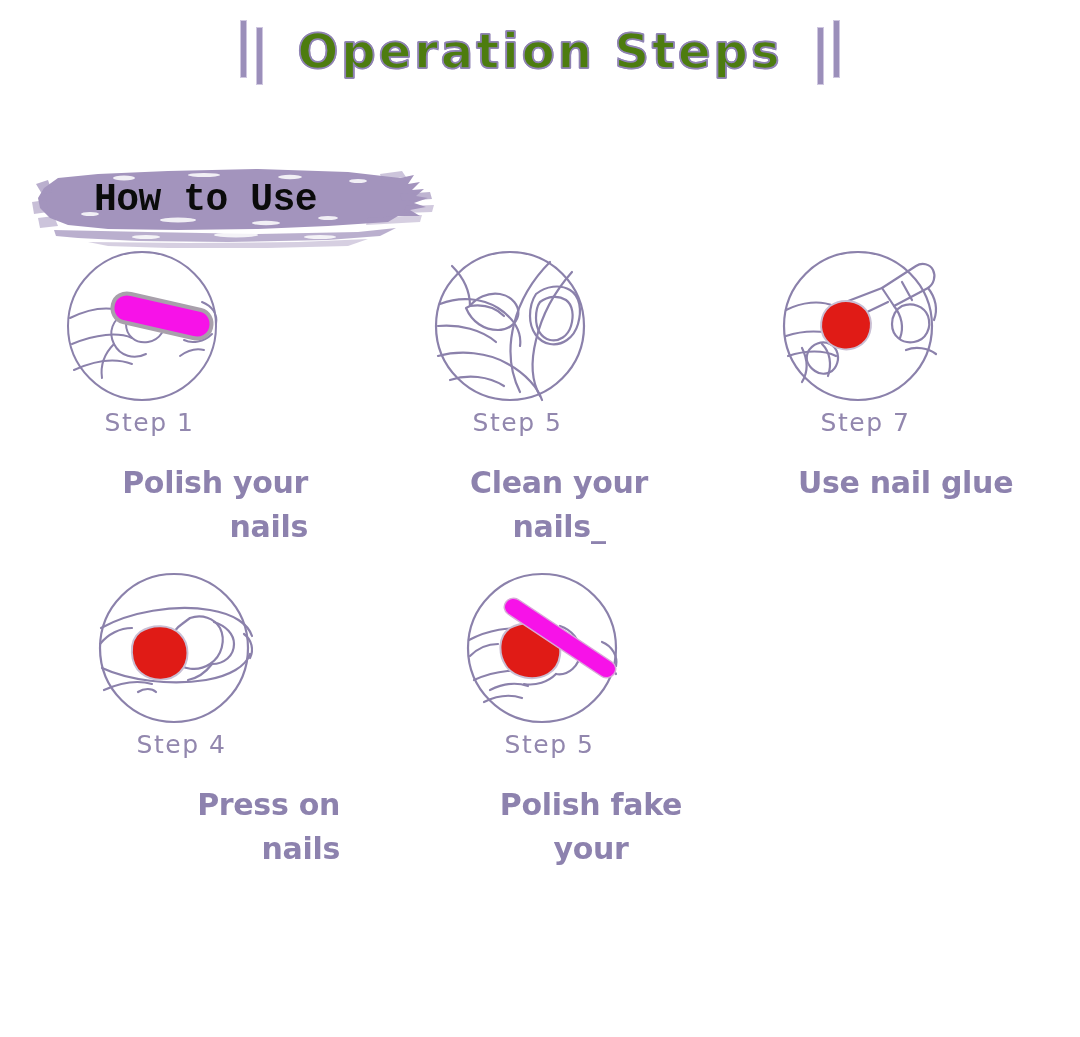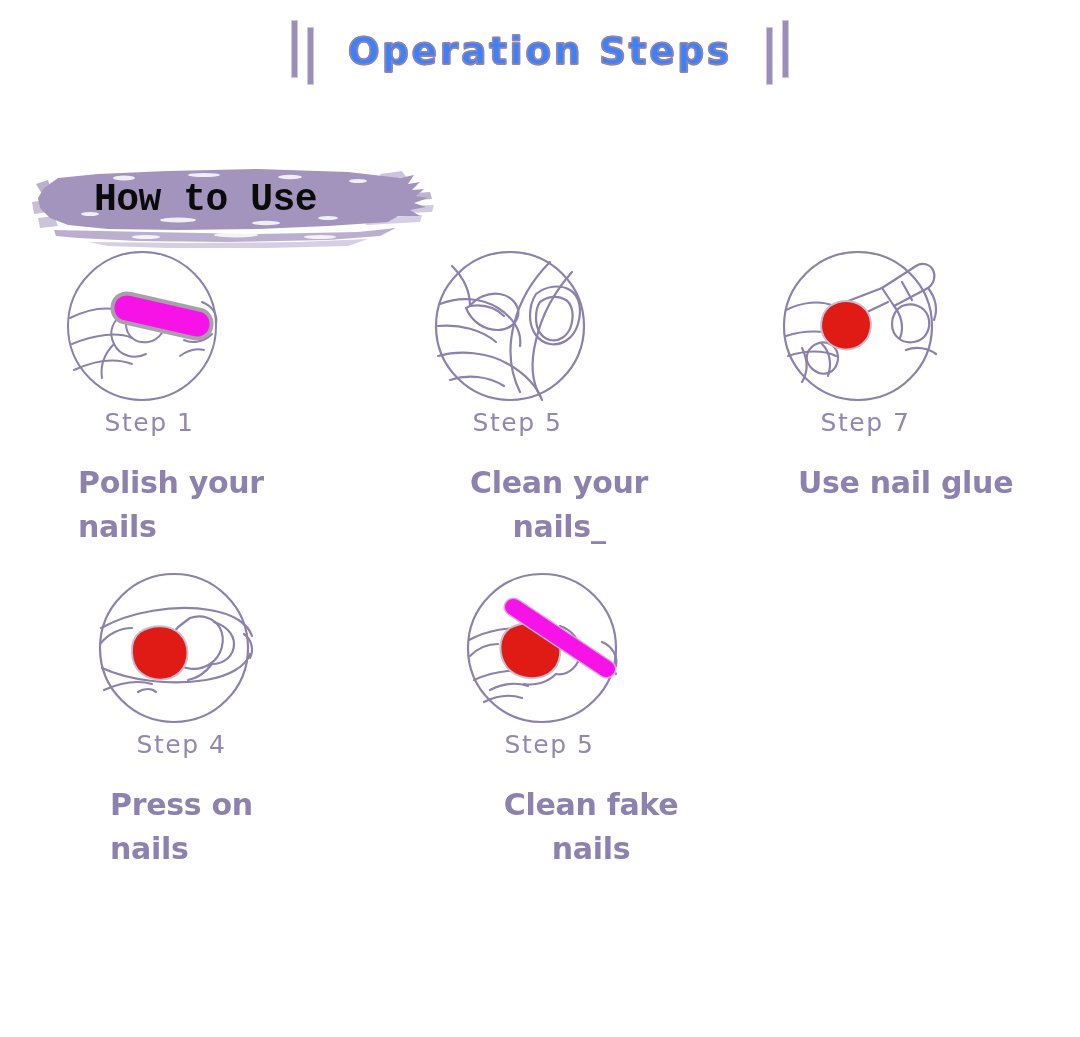--- a/index.html
+++ b/index.html
@@ -39,24 +39,24 @@
     width: 7px;
     height: 58px;
     background: #9b8fba;
     border: 1px solid #cfc7e0;
     box-sizing: border-box;
   }
   .bar.lower { margin-top: 7px; }
 
   .title-text {
     font-family: "DejaVu Sans", sans-serif;
-    font-size: 37px;
+    font-size: 48px;
     font-weight: 700;
     letter-spacing: 3px;
-    color: #3b82f6;
+    color: #4d7c0f;
     -webkit-text-stroke: 1.6px #8f83b4;
     text-shadow:
       -1px  0 #9b8fba,  1px  0 #9b8fba,
        0  -1px #9b8fba,  0   1px #9b8fba;
     white-space: nowrap;
     line-height: 1;
   }
 
   
   .banner {
@@ -124,21 +124,21 @@
   .step-caption {
     margin-top: 26px;
     font-family: "DejaVu Sans", sans-serif;
     font-size: 30px;
     font-weight: 700;
     color: #8d82ae;
     line-height: 1.48;
     max-width: 230px;
     letter-spacing: -0.3px;
   }
-  .step-cell.c1 .step-caption { margin-left: 16px; }
+  .step-cell.c1 .step-caption { margin-left: 16px; text-align: right; }
   .step-cell.c2 .step-caption { margin-left: 14px; text-align: center; }
   .step-cell.c3 .step-caption { margin-left: 20px; }
 </style>
 </head>
 <body>
 
 <div class="title-row">
 
   <div class="bar-group">
     <span class="bar"></span>
@@ -317,20 +317,20 @@
             <path d="M140,72 C150,76 156,86 154,96"></path>
             <path d="M94,104 C86,112 74,116 62,114"></path>
           </g>
           <path d="M48,58 C62,50 82,52 92,64 C102,76 100,96 86,104 C72,112 52,108 44,96
                    C36,84 36,66 48,58 Z" fill="#e01b16" stroke="#c9bfd4" stroke-width="2"></path>
           <path d="M57,30 L150,92 C154,95 155,100 152,104 C149,108 143,109 139,106 L46,44
                    C42,41 41,36 44,32 C47,28 53,27 57,30 Z" fill="#f712e8" stroke="#d8a8d8" stroke-width="1.5" stroke-linejoin="round"></path>
         </svg>
       </div>
       <div class="step-no">Step 5</div>
-      <div class="step-caption">Clean fake nails</div>
+      <div class="step-caption">Polish fake your</div>
     </div>
 
     <div class="step-cell c3"></div>
 
   </div>
 
 </div>
 
 </body></html>

